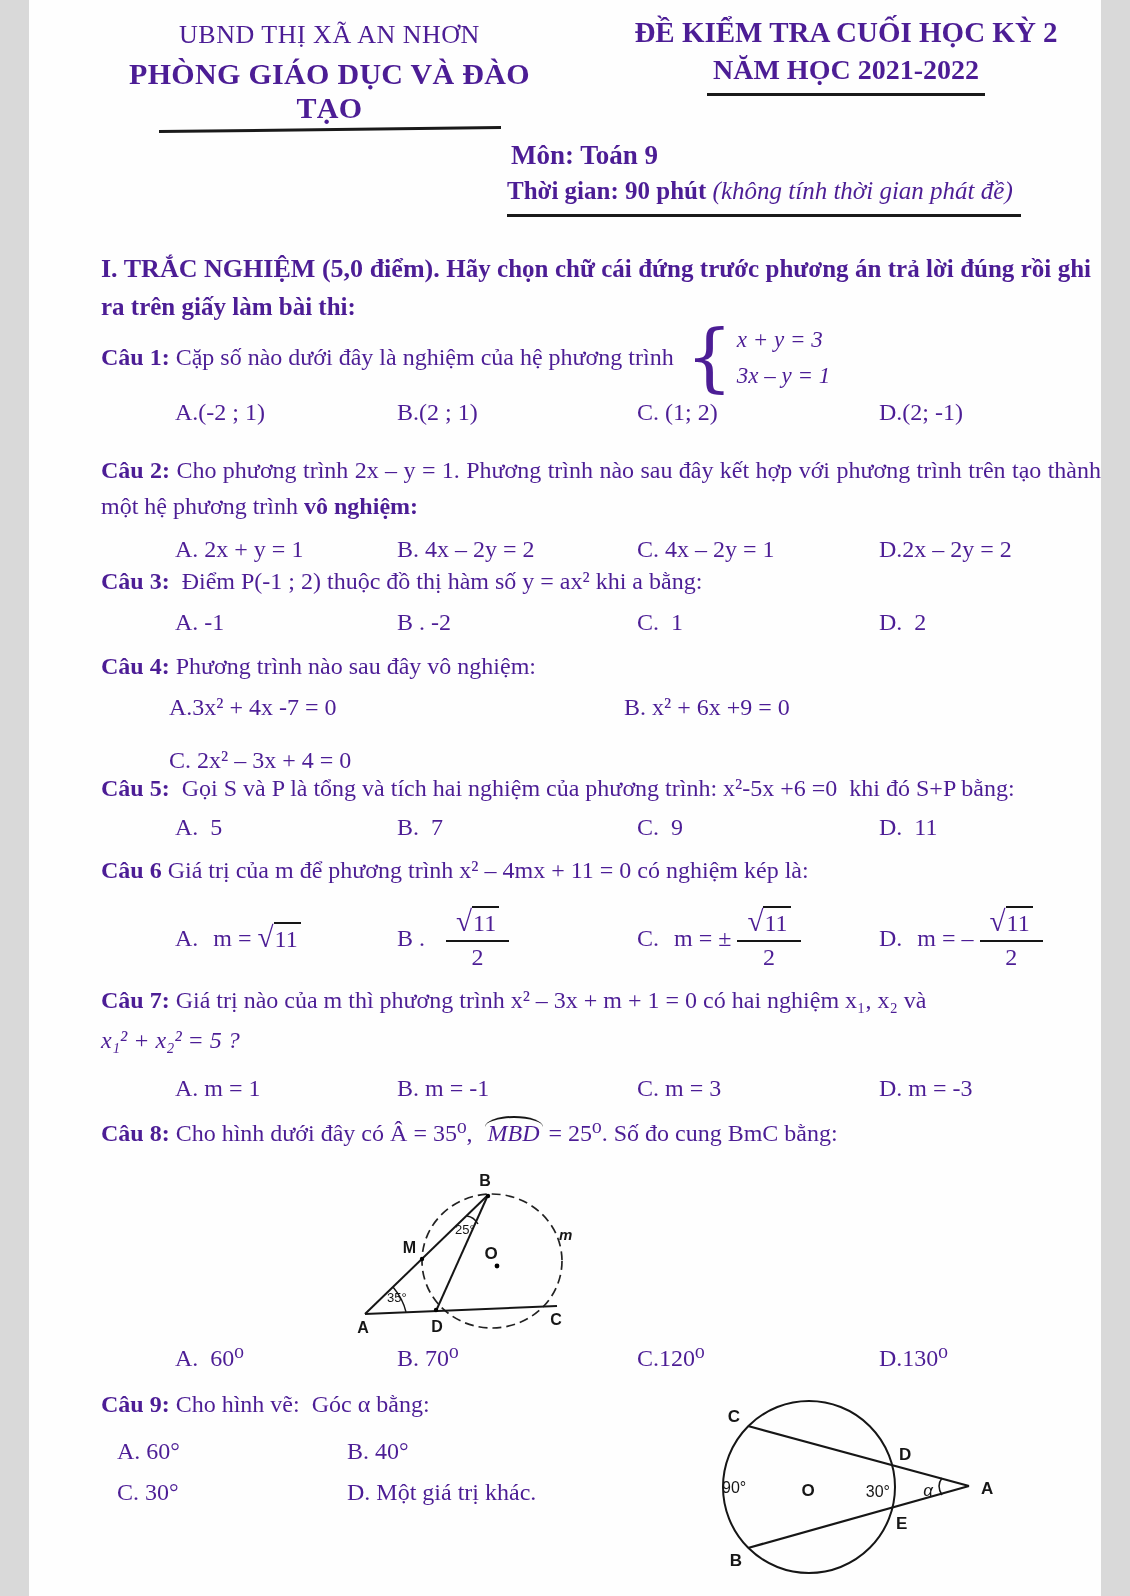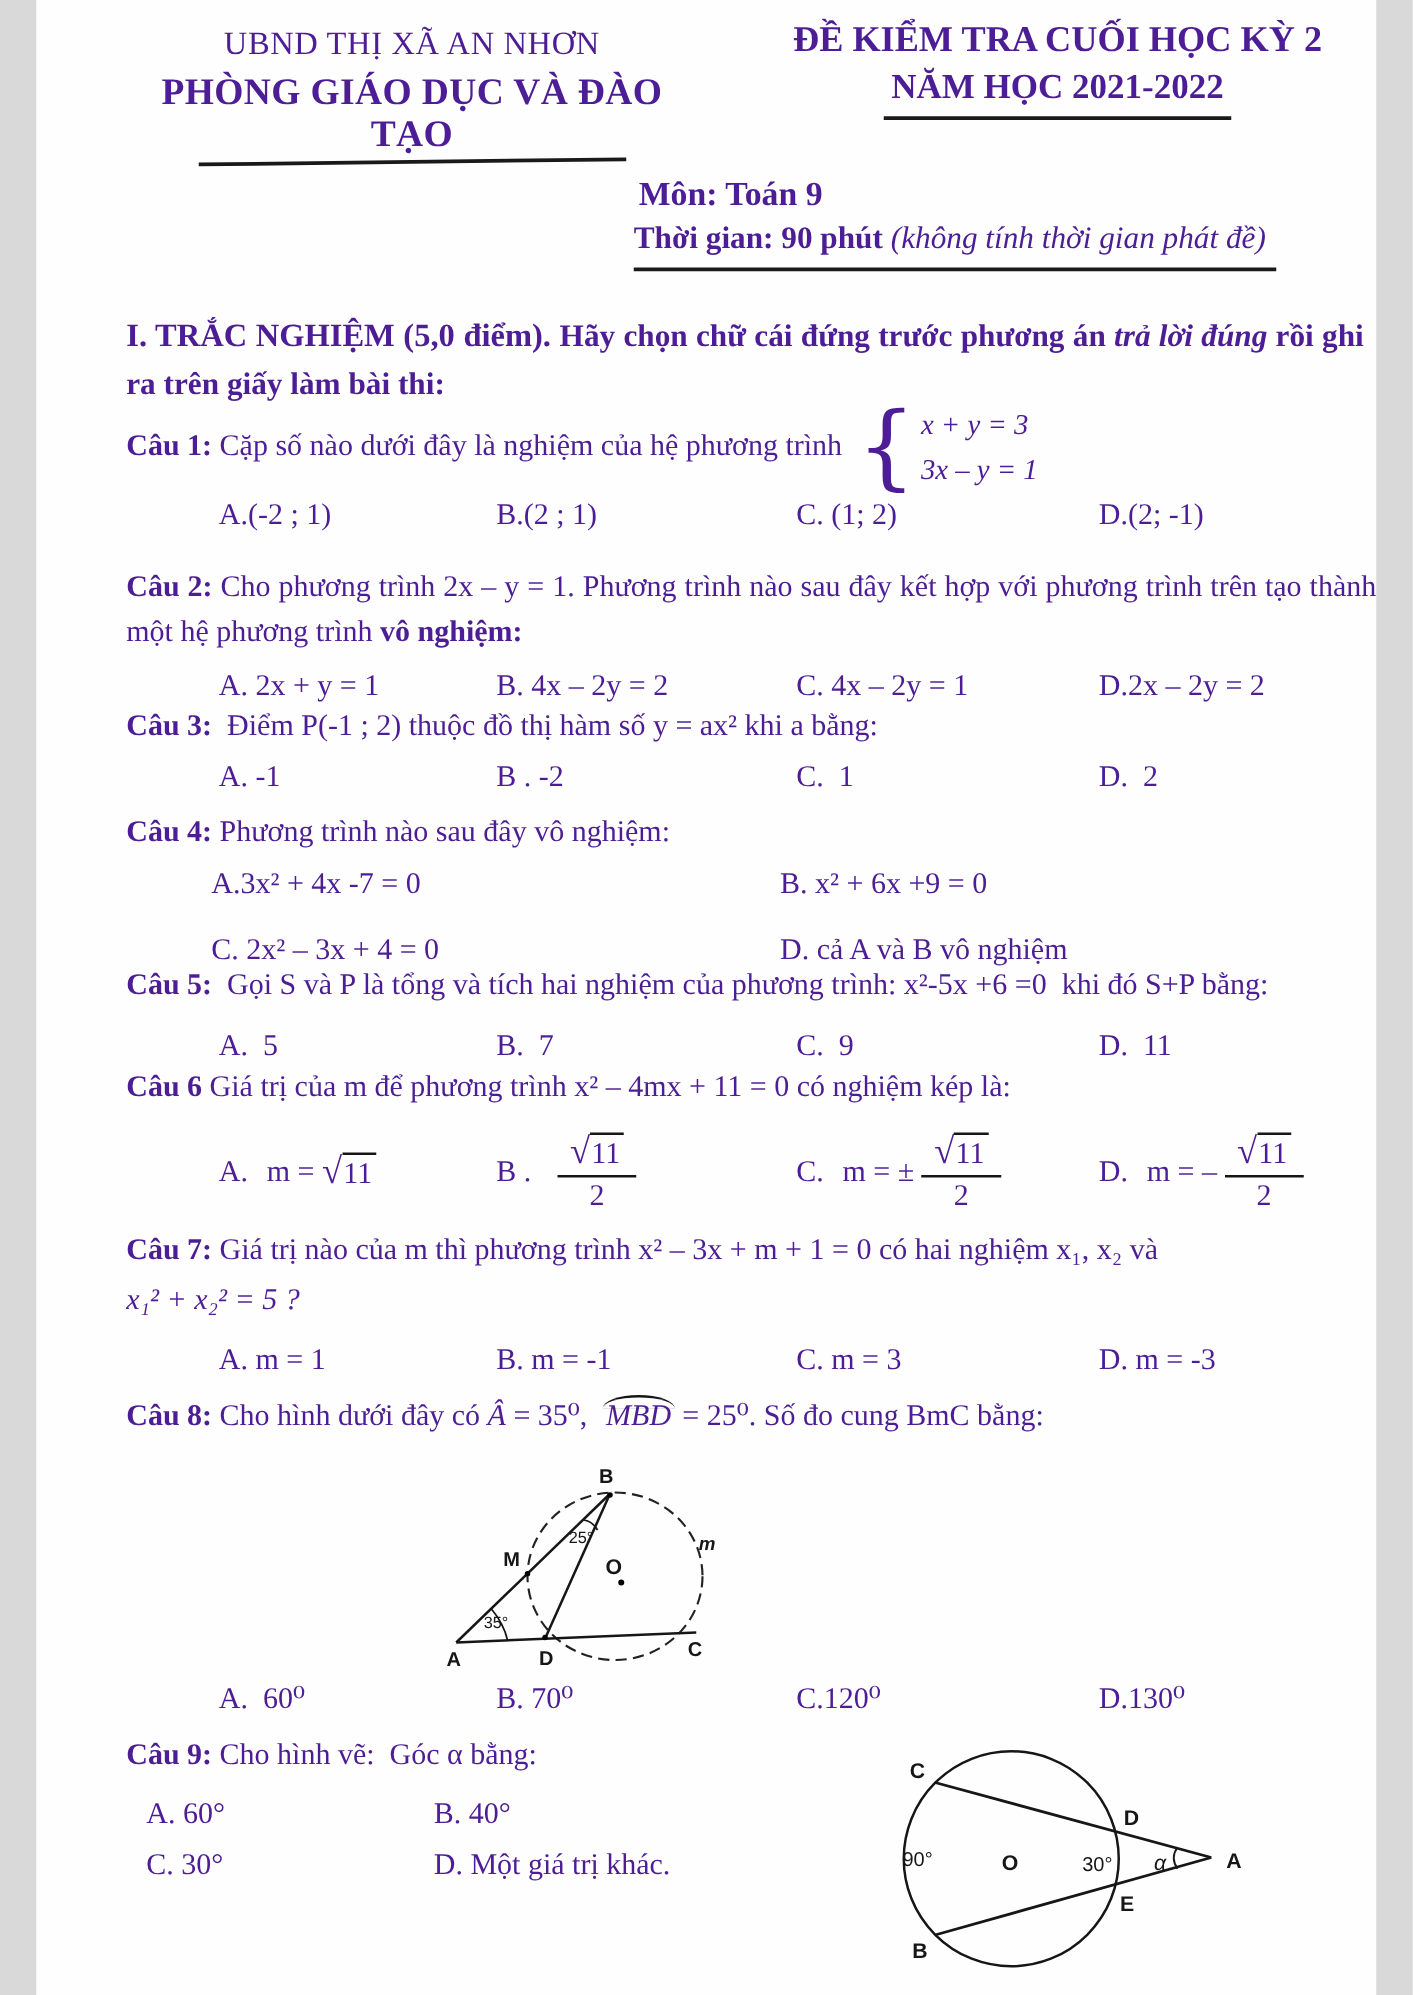--- a/index.html
+++ b/index.html
@@ -3,21 +3,21 @@
 <meta charset="utf-8">
 <style>
   html,body { margin:0; padding:0; background:#d9d9d9; }
   .page {
     position:relative; width:1072px; height:1596px; margin:0 auto;
     background:#fefefe; color:#4c1d95; overflow:hidden;
     font-family:"Liberation Serif","DejaVu Serif",serif;
   }
   .abs { position:absolute; }
   .b { font-weight:bold;text-align:right; }
-  .i { font-style:italic; }
+  .i { }
 
   
   .hdr-left { left:78px; top:20px; width:445px; text-align:center; }
   .hdr-left .l1 { font-size:26px; letter-spacing:0.5px; }
   .hdr-left .l2 { font-size:30px; font-weight:bold; margin-top:7px; letter-spacing:0.3px; }
   .hdr-left .rule { width:342px; margin:3px auto 0; border-bottom:3px solid #1a1a1a; transform:rotate(-0.7deg); }
   .hdr-right { left:583px; top:16px; width:468px; text-align:center; font-weight:bold; }
   .hdr-right .l1 { font-size:29px; }
   .hdr-right .l2 { display:inline-block; font-size:28px; margin-top:5px; padding:0 6px 7px; border-bottom:3px solid #1a1a1a; }
 
@@ -133,29 +133,28 @@
   </div>
 
   <div class="abs q" style="top:648px;">
     <div class="stem">
       <span class="qlabel">Câu 4: </span><span class="qtext">Phương trình nào sau đây vô nghiệm:</span>
     </div>
     <div class="row2" style="margin-top:10px;">
       <div class="opt">A.3x² + 4x -7 = 0</div>
       <div class="opt">B. x² + 6x +9 = 0</div>
       <div class="opt">C. 2x² – 3x + 4 = 0</div>
-      <div class="opt">D. cả A và B vô nghiệm</div>
     </div>
   </div>
 
   <div class="abs q" style="top:770px;">
     <div class="stem">
       <span class="qlabel">Câu 5: </span><span class="qtext"> Gọi S và P là tổng và tích hai nghiệm của phương trình: x²-5x +6 =0  khi đó S+P bằng:</span>
     </div>
-    <div class="row4" style="margin-top:18px;">
+    <div class="row4" style="margin-top:8px;">
       <div class="opt">A.  5</div>
       <div class="opt">B.  7</div>
       <div class="opt">C.  9</div>
       <div class="opt">D.  11</div>
     </div>
   </div>
 
   <div class="abs q" style="top:852px;">
     <div class="stem">
       <span class="qlabel">Câu 6</span><span class="qtext"> Giá trị của m để phương trình x² – 4mx + 11 = 0 có nghiệm kép là:</span>

